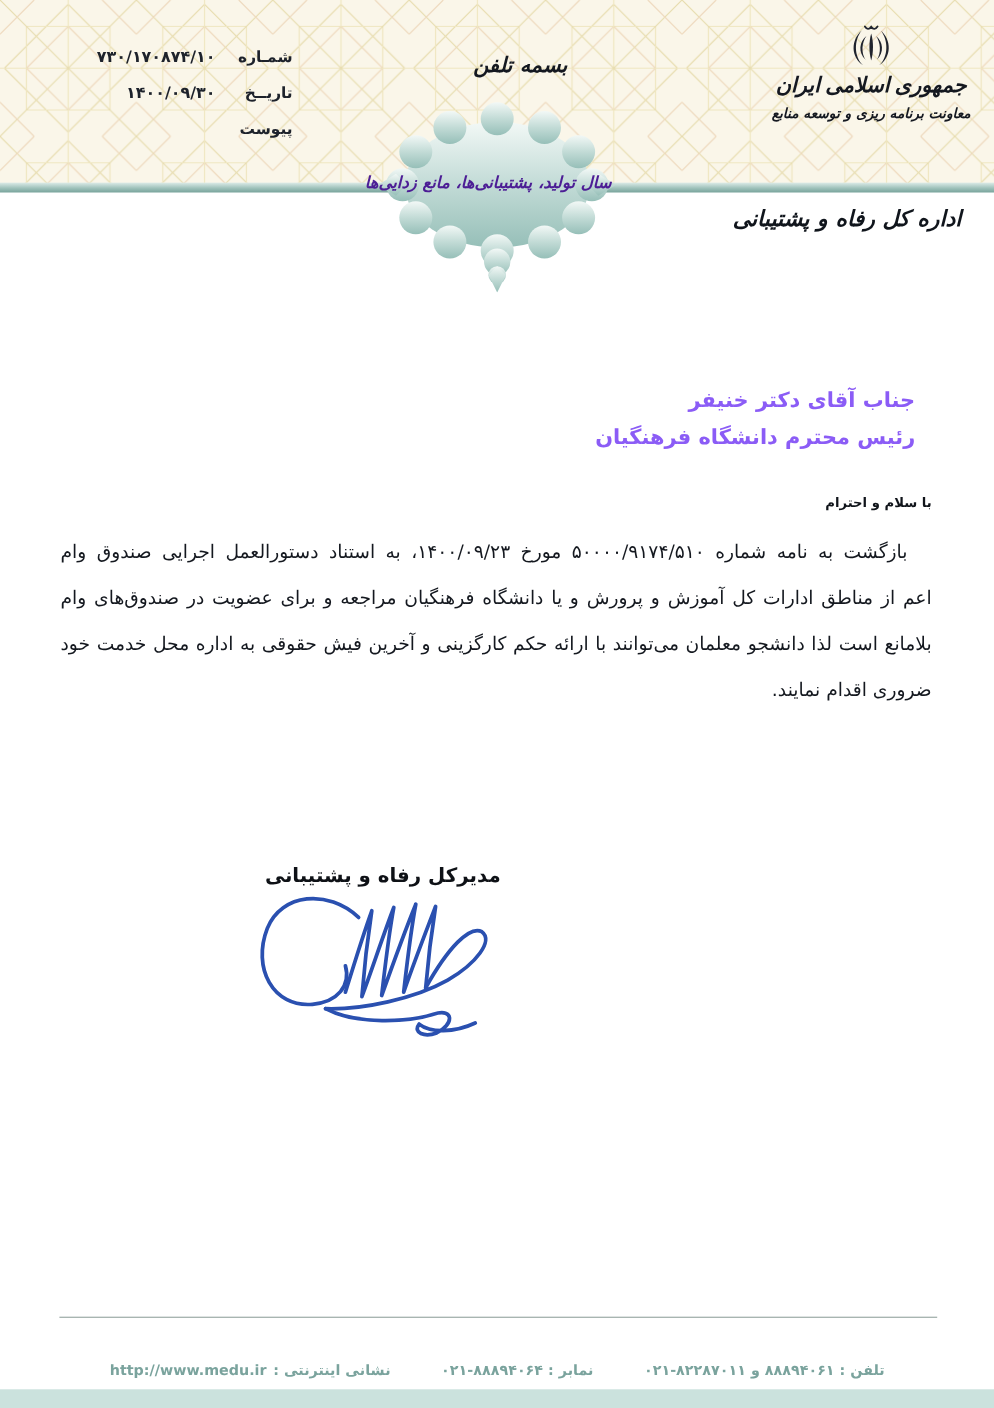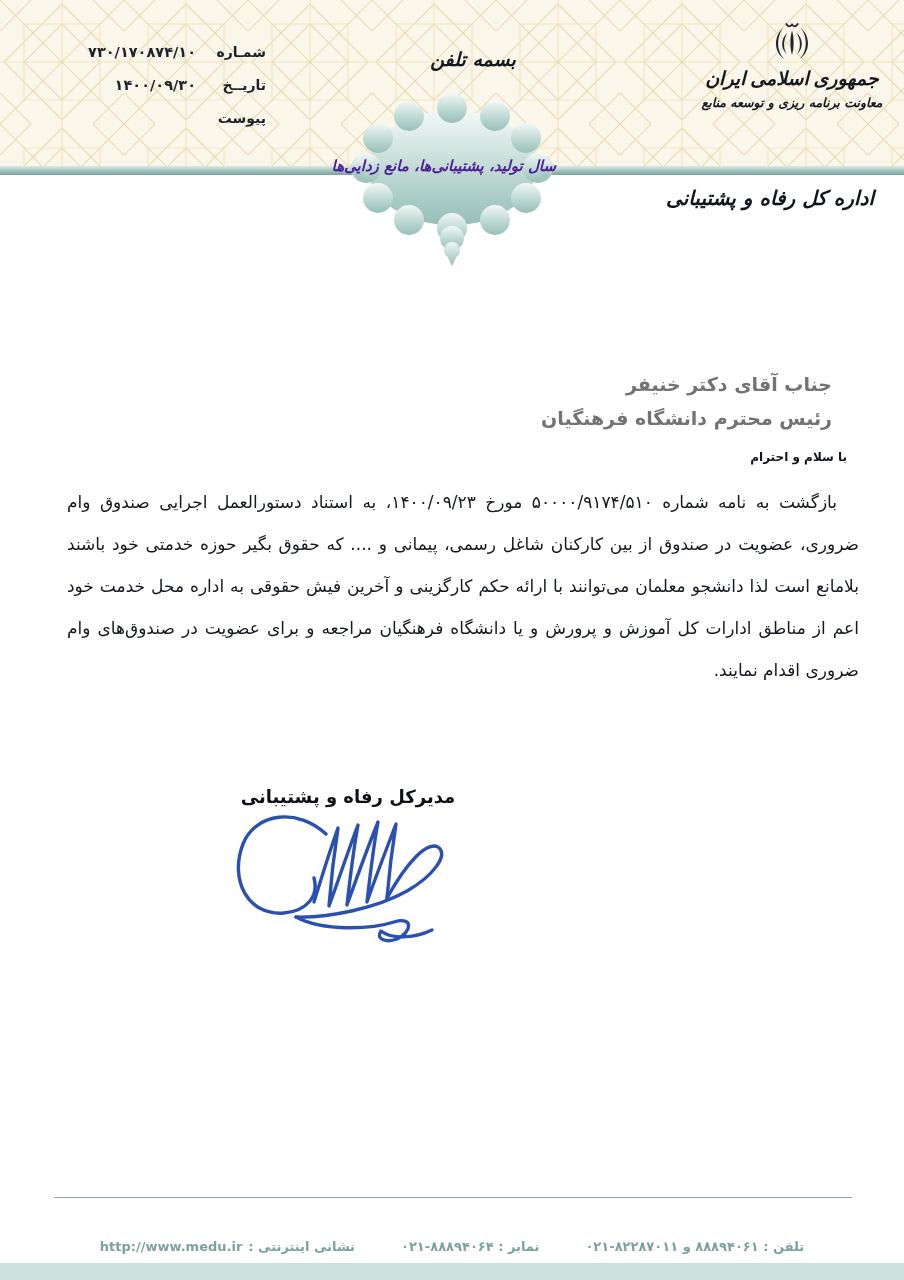--- a/index.html
+++ b/index.html
@@ -23,24 +23,24 @@
   .gov-ministry{font-size:22px;font-weight:bold;font-style:italic;line-height:28px;margin-top:2px;}
   .gov-deputy{font-size:12.5px;font-weight:bold;font-style:italic;line-height:18px;margin-top:5px;}
   .band{position:absolute;top:166px;left:0;width:100%;height:9px;z-index:1;
     background:linear-gradient(#dcebe7, var(--band-teal) 55%, #78a39b);}
   .medallion{position:absolute;top:90px;left:344px;width:216px;height:176px;z-index:2;}
   .medallion-text{position:absolute;top:157px;left:348px;width:208px;text-align:center;
     white-space:nowrap;font-size:15px;font-weight:bold;font-style:italic;color:#4c1d95;z-index:3;}
   .office-title{position:absolute;top:186px;right:30px;font-size:20px;font-weight:bold;
     font-style:italic;color:#10151c;z-index:3;}
   
-  .recipient{position:absolute;top:367px;right:72px;text-align:right;font-size:19px;
-    font-weight:bold;line-height:34px;color:#737373;}
+  .recipient{position:absolute;top:347px;right:72px;text-align:right;font-size:19px;
+    font-weight:bold;line-height:34px;color:#8b5cf6;}
   .salutation{position:absolute;top:450px;right:57px;font-size:12px;font-weight:bold;color:#10141a;}
-  .body-text{position:absolute;top:481px;right:45px;width:792px;font-size:17px;color:#14181f;}
+  .body-text{position:absolute;top:481px;right:57px;width:792px;font-size:17px;color:#14181f;}
   .body-line{height:42px;line-height:42px;text-align:justify;text-align-last:justify;overflow:hidden;}
   .body-line.first{text-indent:22px;}
   .body-line.last{text-align:right;text-align-last:right;}
   
   .signature-block{position:absolute;top:781px;left:232px;width:232px;text-align:center;
     font-size:18px;font-weight:bold;line-height:31px;color:#0e1116;z-index:2;}
   .signature-svg{position:absolute;top:800px;left:226px;width:234px;height:160px;z-index:3;}
   
   .footer-rule{position:absolute;top:1197px;left:54px;right:52px;border-top:1.6px solid #93a39f;}
   .footer-address{position:absolute;top:1207px;left:0;width:100%;text-align:center;
@@ -142,23 +142,22 @@
 
   <div class="recipient">
     <div>جناب آقای دکتر خنیفر</div>
     <div>رئیس محترم دانشگاه فرهنگیان</div>
   </div>
 
   <div class="salutation">با سلام و احترام</div>
 
   <div class="body-text">
     <div class="body-line first">بازگشت به نامه شماره ۵۰۰۰۰/۹۱۷۴/۵۱۰ مورخ ۱۴۰۰/۰۹/۲۳، به استناد دستورالعمل اجرایی صندوق وام</div>
-    <div class="body-line">ضروری، عضویت در صندوق از بین کارکنان شاغل رسمی، پیمانی و .... که حقوق بگیر حوزه خدمتی خود باشند</div>
+    <div class="body-line">اعم از مناطق ادارات کل آموزش و پرورش و یا دانشگاه فرهنگیان مراجعه و برای عضویت در صندوق‌های وام</div>
     <div class="body-line">بلامانع است لذا دانشجو معلمان می‌توانند با ارائه حکم کارگزینی و آخرین فیش حقوقی به اداره محل خدمت خود</div>
-    <div class="body-line">اعم از مناطق ادارات کل آموزش و پرورش و یا دانشگاه فرهنگیان مراجعه و برای عضویت در صندوق‌های وام</div>
     <div class="body-line last">ضروری اقدام نمایند.</div>
   </div>
 
   <div class="signature-block">
     <div>مدیرکل رفاه و پشتیبانی</div>
   </div>
   <svg class="signature-svg" viewBox="0 0 234 160" xmlns="http://www.w3.org/2000/svg">
     <g fill="none" stroke="var(--signature-blue)" stroke-width="3.4" stroke-linecap="round" stroke-linejoin="round">
       <path d="M100 34 C72 8 30 12 17 44 C3 80 22 116 58 113 C81 111 93 96 88 78"></path>
       <path d="M88 102 C96 76 104 50 112 28 C108 54 105 80 103 106 C113 79 122 51 132 25 C127 52 124 79 121 105 C131 77 141 49 152 22 C147 49 144 76 141 102 C150 76 160 50 170 24 C166 49 163 74 161 98"></path>

